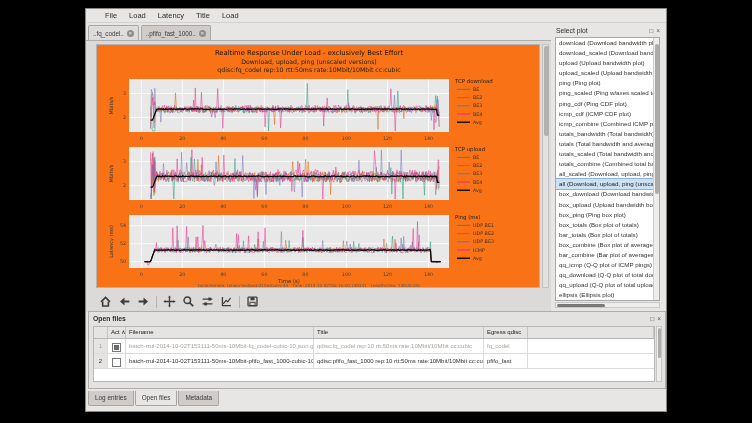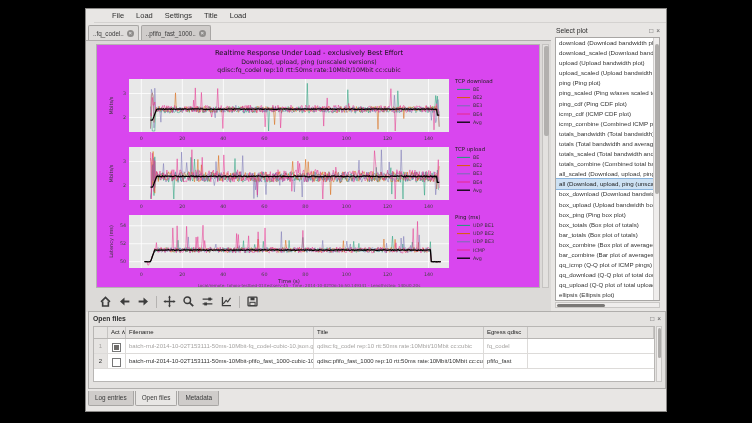--- a/index.html
+++ b/index.html
@@ -1,30 +1,30 @@
 <!DOCTYPE html>
 <html><head>
 <meta charset="utf-8">
 <style>
   html,body{margin:0;padding:0;background:#000;width:752px;height:423px;overflow:hidden;
     font-family:"Liberation Sans",sans-serif;-webkit-font-smoothing:antialiased;}
   #stage{position:relative;width:752px;height:423px;background:#000;}
   #appwin{position:absolute;left:85px;top:8px;width:582px;height:404px;background:#e8e6e4;
     border:1px solid #8a8886;box-sizing:border-box;overflow:hidden;}
   
-  #menubar{position:absolute;left:8px;top:0;width:100%;height:14px;background:#e8e6e4;display:flex;align-items:center;padding-left:12px;border-bottom:1px solid #d4d2d0;box-sizing:border-box;}
+  #menubar{position:absolute;left:1px;top:0;width:100%;height:14px;background:#e8e6e4;display:flex;align-items:center;padding-left:12px;border-bottom:1px solid #d4d2d0;box-sizing:border-box;}
   .menu-item{font-size:7.5px;color:#2e2e2e;padding:0 6px;line-height:13px;}
   
   #tabbar{position:absolute;left:2px;top:15px;height:16px;display:flex;align-items:flex-end;}
   .doc-tab{height:14px;display:flex;align-items:center;background:#cfccca;border:1px solid #a8a6a4;border-bottom:none;border-radius:2px 2px 0 0;padding:0 4px;margin-right:2px;font-size:6.3px;color:#3a3a3a;}
   .doc-tab.active{background:#dedcda;}
   .tab-close{display:inline-block;width:7px;height:7px;border-radius:50%;background:#8f8d8b;color:#f2f2f2;font-size:6px;line-height:7px;text-align:center;margin-left:3px;}
   
   #content{position:absolute;left:0;top:31px;width:465px;height:271px;background:#dcdad8;border-top:1px solid #b0aeac;}
-  #plot-panel{position:absolute;left:10px;top:3px;width:444px;height:244px;background:#d946ef;border:1px solid #b5b3b1;box-sizing:border-box;}
+  #plot-panel{position:absolute;left:10px;top:3px;width:444px;height:244px;background:#f97316;border:1px solid #b5b3b1;box-sizing:border-box;}
   #plot-vscroll{position:absolute;left:456px;top:3px;width:7px;height:244px;background:#e3e1df;border:1px solid #c5c3c1;box-sizing:border-box;}
   #plot-vscroll .thumb{position:absolute;left:0;top:1px;width:5px;height:90px;background:#b2b0ae;border-radius:2px;margin:0 0.5px;}
   #plot-toolbar{position:absolute;left:10px;top:252px;height:17px;display:flex;align-items:center;}
   .tb-btn{width:19px;height:15px;display:flex;align-items:center;justify-content:center;}
   .tb-sep{width:1px;height:12px;background:#b5b3b1;margin:0 3px;}
   
   #sidebar{position:absolute;left:467px;top:14px;width:110px;height:288px;background:#e8e6e4;}
   #sidebar-title{position:absolute;left:0;top:0;width:100%;height:14px;display:flex;align-items:center;box-sizing:border-box;padding:0 3px;}
   #sidebar-title .lbl{flex:1;font-size:6.8px;color:#2e2e2e;}
   .dock-ic{font-size:6.5px;color:#555;margin-left:3px;}
@@ -62,21 +62,21 @@
   svg text{font-family:"DejaVu Sans",sans-serif;}
 </style>
 </head>
 <body>
 <div id="stage">
  <div id="appwin">
 
   <div id="menubar">
         <div class="menu-item">File</div>
         <div class="menu-item">Load</div>
-        <div class="menu-item">Settings</div>
+        <div class="menu-item">Latency</div>
         <div class="menu-item">Title</div>
         <div class="menu-item">Load</div>
       </div>
 
   <div id="tabbar">
         <div class="doc-tab active">
           <span>..fq_codel..</span>
           <span class="tab-close">×</span>
         </div>
         <div class="doc-tab">

